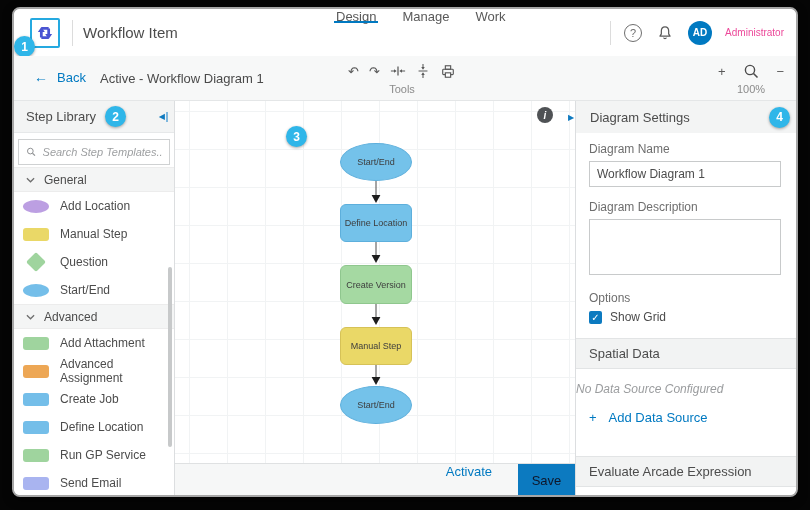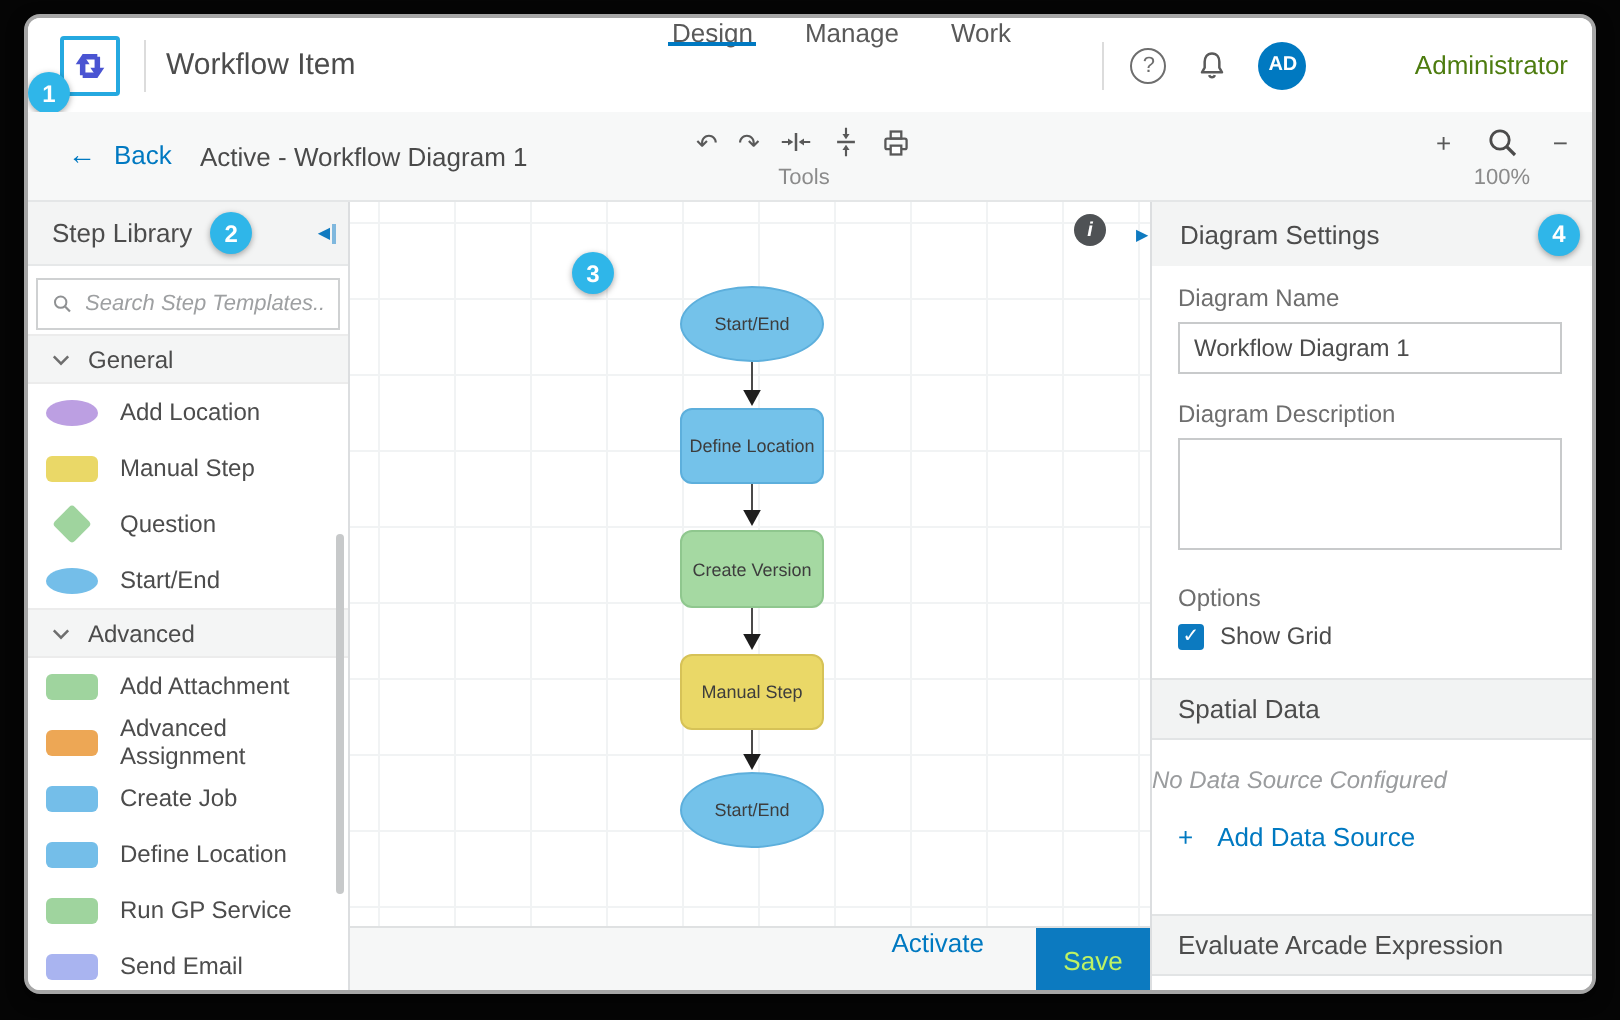--- a/index.html
+++ b/index.html
@@ -18,21 +18,21 @@
   .app-title { position:absolute; left:69px; top:0; height:47px; line-height:47px; font-size:15px; color:#4c4c4c; }
   .tabs { position:absolute; left:322px; top:0; height:47px; display:flex; align-items:flex-start; gap:26px; }
   .tab { position:relative; display:flex; align-items:center; font-size:13px; color:#595959; cursor:default; }
   .tab.active::after { content:""; position:absolute; left:-2px; right:-2px; bottom:1px; height:2px; background:#0079c1; }
   .header-right { position:absolute; right:12px; top:0; height:47px; display:flex; align-items:center; gap:13px; }
   .v-divider { width:1px; height:24px; background:#dcdcdc; }
   .help-icon { width:18px; height:18px; border:1.4px solid #6e6e6e; border-radius:50%;
     display:flex; align-items:center; justify-content:center; font-size:11px; color:#6e6e6e; }
   .avatar { width:24px; height:24px; border-radius:50%; background:#0079c1; color:#fff;
     font-size:10px; font-weight:bold; display:flex; align-items:center; justify-content:center; }
-  .user-name { font-size:13px; color:#4d7c0f;margin-left:41px; }
+  .user-name { font-size:10px; color:#ec4899; }
 
   
   .edit-bar { position:absolute; left:0; top:47px; right:0; height:45px; background:#f7f8f8; border-bottom:1px solid #e4e6e7; }
   .back-link { position:absolute; left:20px; top:13px; display:flex; align-items:center; gap:9px;
     color:#0079c1; font-size:13px; }
   .back-arrow { font-size:14px; }
   .diagram-title { position:absolute; left:86px; top:0; height:45px; line-height:45px; font-size:13px; color:#4a4a4a; }
   .tools-group { position:absolute; left:334px; top:7px; width:108px; display:flex; justify-content:space-between; align-items:center; color:#595959; }
   .tool-glyph { font-size:13px; color:#595959; }
   .tools-label { position:absolute; left:334px; top:27px; width:108px; text-align:center; font-size:11px; color:#8b8b8b; }
@@ -77,21 +77,21 @@
   .node-ellipse { border-radius:50%; }
   .node-rect { border-radius:6px; }
   .n-blue { background:#74c2ea; border:1px solid #5dafdc; }
   .n-green { background:#a5d9a2; border:1px solid #8fc78e; }
   .n-yellow { background:#ead867; border:1px solid #d6c257; }
 
   
   .canvas-footer { position:absolute; left:161px; top:454px; width:400px; height:32px;
     background:#f6f7f7; border-top:1px solid #dfe1e2; display:flex; align-items:flex-start; justify-content:flex-end; }
   .activate-link { font-size:13px; color:#0079c1; margin-right:26px; }
-  .save-button { width:57px; height:32px; background:#0c7ac0; color:#bef264; border:0; font-size:13px;
+  .save-button { width:57px; height:32px; background:#0c7ac0; color:#0f172a; border:0; font-size:13px;
     font-family:"Liberation Sans", sans-serif; }
 
   
   .settings { position:absolute; left:561px; top:92px; right:0; bottom:0; background:#fff; border-left:1px solid #dcdee0; }
   .expand-handle { position:absolute; left:-8px; top:12px; color:#0f7ac0; font-size:8px; }
   .settings .panel-header { padding-left:14px; border-bottom:0; }
   .settings .panel-header .callout { margin-left:14px; }
   .settings-body { padding:0 16px 0 13px; }
   .field-label { font-size:12px; color:#6e6e6e; margin:9px 0 5px; }
   .text-input { width:192px; height:26px; border:1px solid #c8cacb; padding:0 7px; font-size:12px; color:#4c4c4c; background:#fff; }

